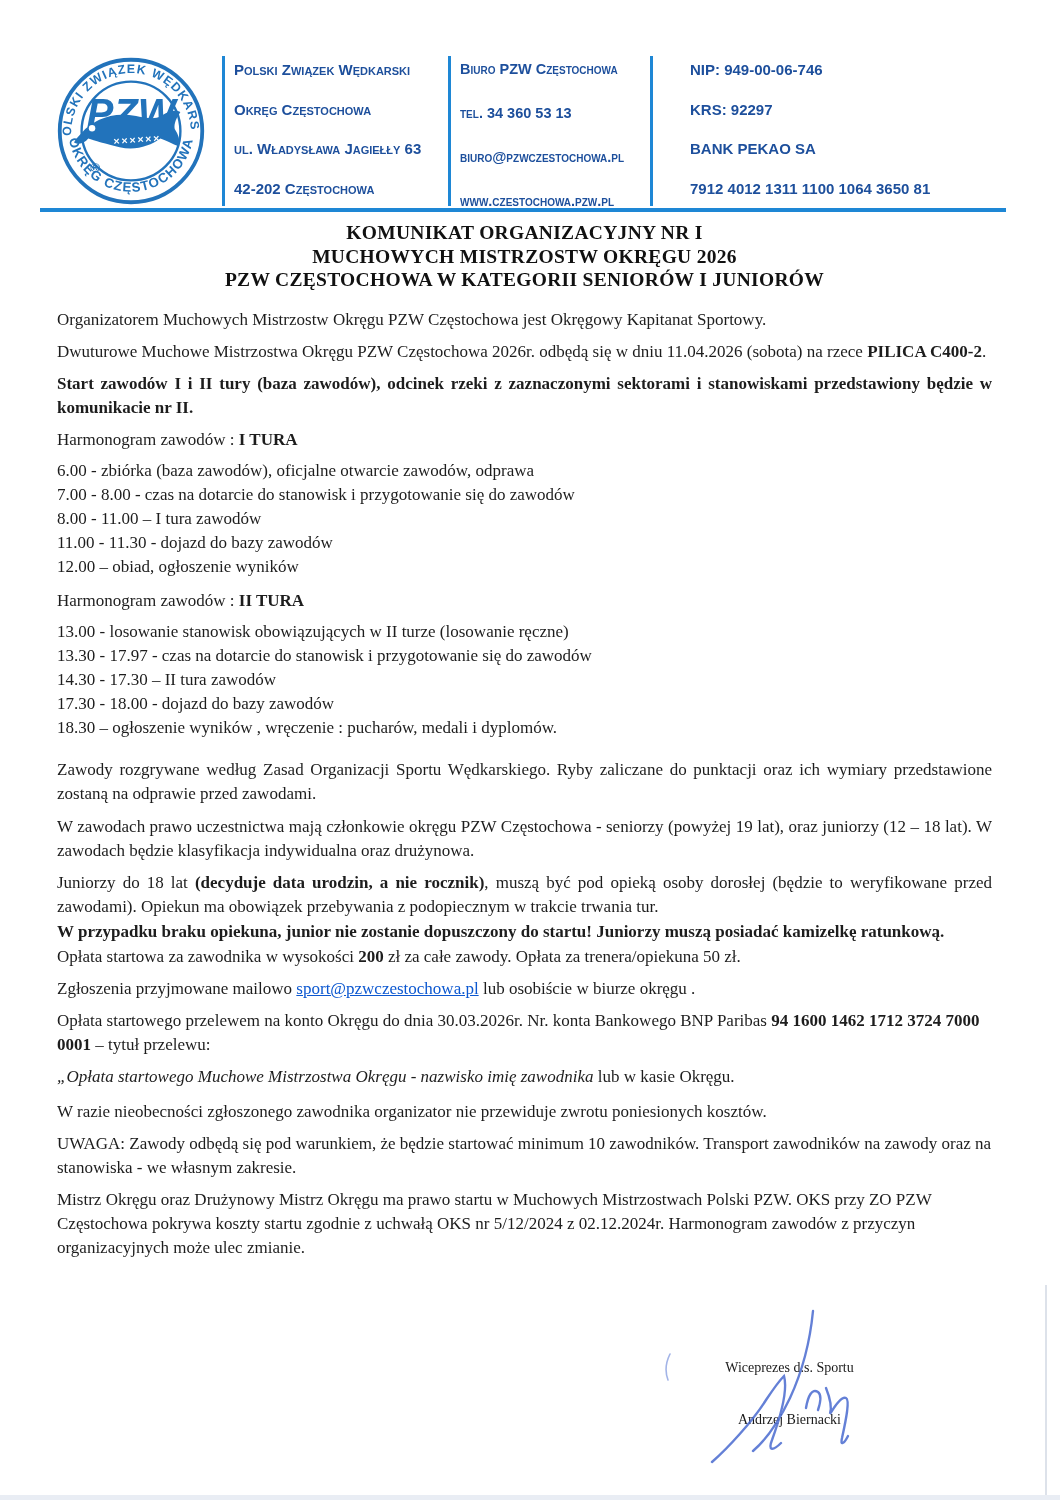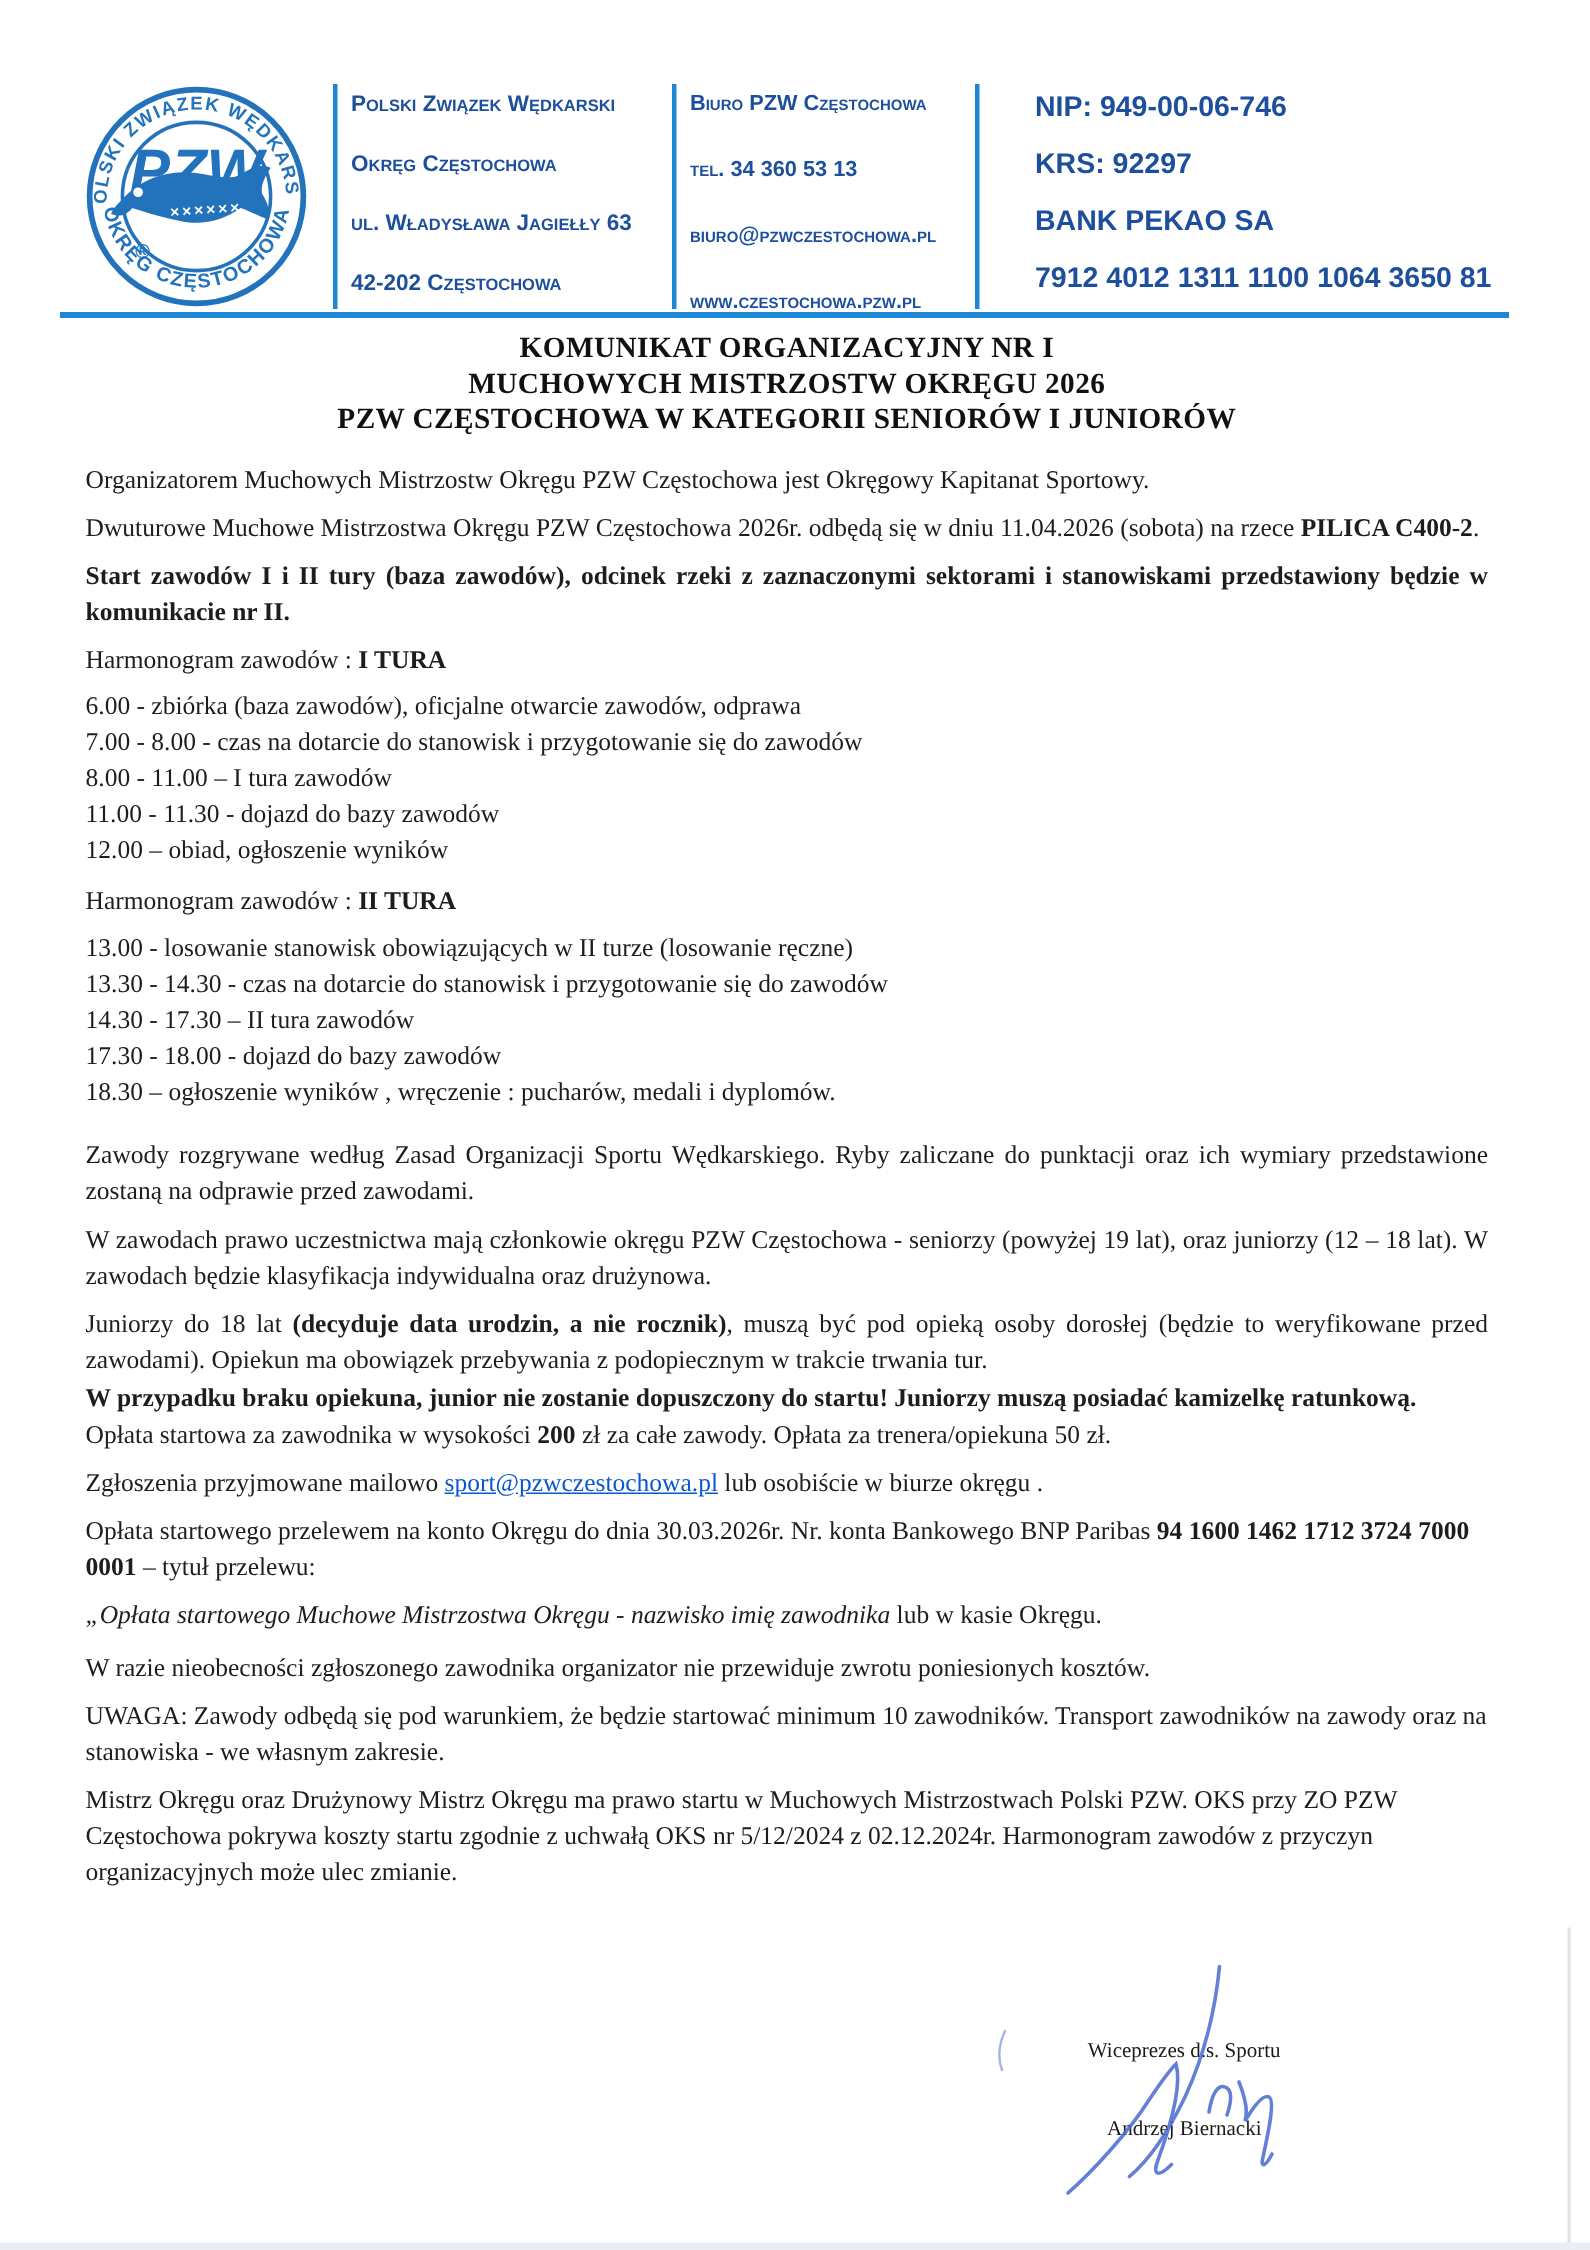--- a/index.html
+++ b/index.html
@@ -33,21 +33,21 @@
     padding:5px 4px 9px 9px;
     display:flex;flex-direction:column;justify-content:space-between;
     font-family:"Liberation Sans", sans-serif;
     font-weight:700;
     font-variant:small-caps;
     color:var(--brand-blue);
     white-space:nowrap;
   }
   .col-org{width:226px;font-size:15px;}
   .col-office{width:202px;font-size:14.5px;gap:28px;}
-  .col-ids{flex:1;font-size:19px;padding-left:37px;}
+  .col-ids{flex:1;font-size:15px;padding-left:37px;}
   .header-rule{
     position:absolute;left:40px;top:208px;width:966px;height:4px;
     background:var(--rule-blue);
   }
   .arc-text{fill:var(--logo-blue);font-family:"Liberation Sans",sans-serif;font-weight:700;letter-spacing:1.2px;}
   .logo-mono{fill:var(--logo-blue);font-family:"Liberation Sans",sans-serif;font-weight:700;font-style:italic;}
   .logo-x{fill:#ffffff;font-family:"Liberation Sans",sans-serif;font-weight:700;letter-spacing:2px;}
   .logo-reg{fill:var(--logo-blue);font-family:"Liberation Sans",sans-serif;font-weight:700;}
 
   
@@ -147,21 +147,21 @@
         <div class="sched" data-name="schedule-tura-1">
           <div data-name="schedule-line">6.00 - zbiórka (baza zawodów), oficjalne otwarcie zawodów, odprawa</div>
           <div data-name="schedule-line">7.00 - 8.00 - czas na dotarcie do stanowisk i przygotowanie się do zawodów</div>
           <div data-name="schedule-line">8.00 - 11.00 – I tura zawodów</div>
           <div data-name="schedule-line">11.00 - 11.30 - dojazd do bazy zawodów</div>
           <div data-name="schedule-line">12.00 – obiad, ogłoszenie wyników</div>
         </div>
         <p class="para" data-name="heading-tura-2"><span data-name="text-run">Harmonogram zawodów : </span><span data-name="bold-text" class="b">II TURA</span></p>
         <div class="sched" data-name="schedule-tura-2">
           <div data-name="schedule-line">13.00 - losowanie stanowisk obowiązujących w II turze (losowanie ręczne)</div>
-          <div data-name="schedule-line">13.30 - 14.30 - czas na dotarcie do stanowisk i przygotowanie się do zawodów</div>
+          <div data-name="schedule-line">13.30 - 17.97 - czas na dotarcie do stanowisk i przygotowanie się do zawodów</div>
           <div data-name="schedule-line">14.30 - 17.30 – II tura zawodów</div>
           <div data-name="schedule-line">17.30 - 18.00 - dojazd do bazy zawodów</div>
           <div data-name="schedule-line">18.30 – ogłoszenie wyników , wręczenie : pucharów, medali i dyplomów.</div>
         </div>
         <p class="para just" data-name="para-rules"><span data-name="text-run">Zawody rozgrywane według Zasad Organizacji Sportu Wędkarskiego. Ryby zaliczane do punktacji oraz ich wymiary przedstawione zostaną na odprawie przed zawodami.</span></p>
         <p class="para just" data-name="para-eligibility"><span data-name="text-run">W zawodach prawo uczestnictwa mają członkowie okręgu PZW Częstochowa - seniorzy (powyżej 19 lat), oraz juniorzy (12 – 18 lat). W zawodach będzie klasyfikacja indywidualna oraz drużynowa.</span></p>
         <p class="para just" data-name="para-juniors"><span data-name="text-run">Juniorzy do 18 lat </span><span data-name="bold-text" class="b">(decyduje data urodzin, a nie rocznik)</span><span data-name="text-run">, muszą być pod opieką osoby dorosłej (będzie to weryfikowane przed zawodami). Opiekun ma obowiązek przebywania z podopiecznym w trakcie trwania tur.</span></p>
         <p class="para just" data-name="para-junior-warning"><span data-name="bold-text" class="b">W przypadku braku opiekuna, junior nie zostanie dopuszczony do startu! Juniorzy muszą posiadać kamizelkę ratunkową.</span></p>
         <p class="para" data-name="para-entry-fee"><span data-name="text-run">Opłata startowa za zawodnika w wysokości </span><span data-name="bold-text" class="b">200</span><span data-name="text-run"> zł za całe zawody. Opłata za trenera/opiekuna 50 zł.</span></p>
         <p class="para" data-name="para-registration"><span data-name="text-run">Zgłoszenia przyjmowane mailowo </span><a class="mail-link" data-name="email-link">sport@pzwczestochowa.pl</a><span data-name="text-run"> lub osobiście w biurze okręgu .</span></p>

